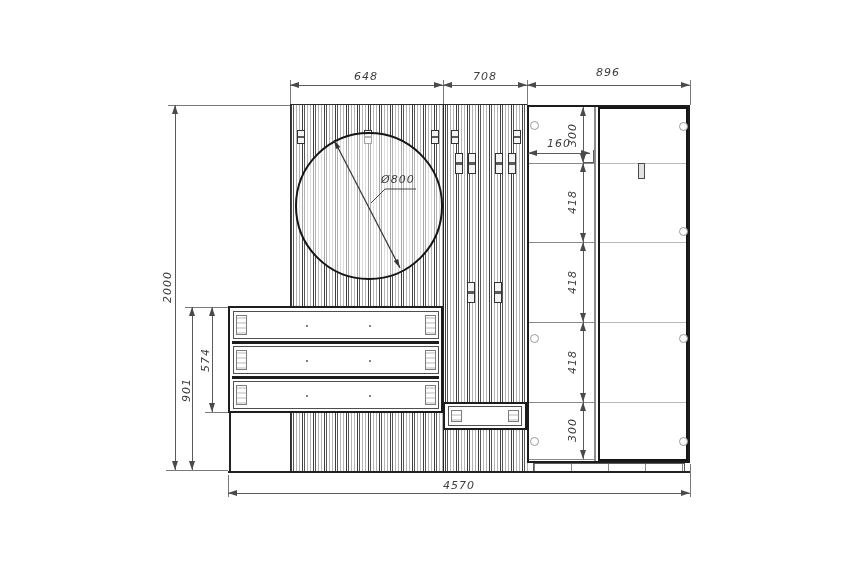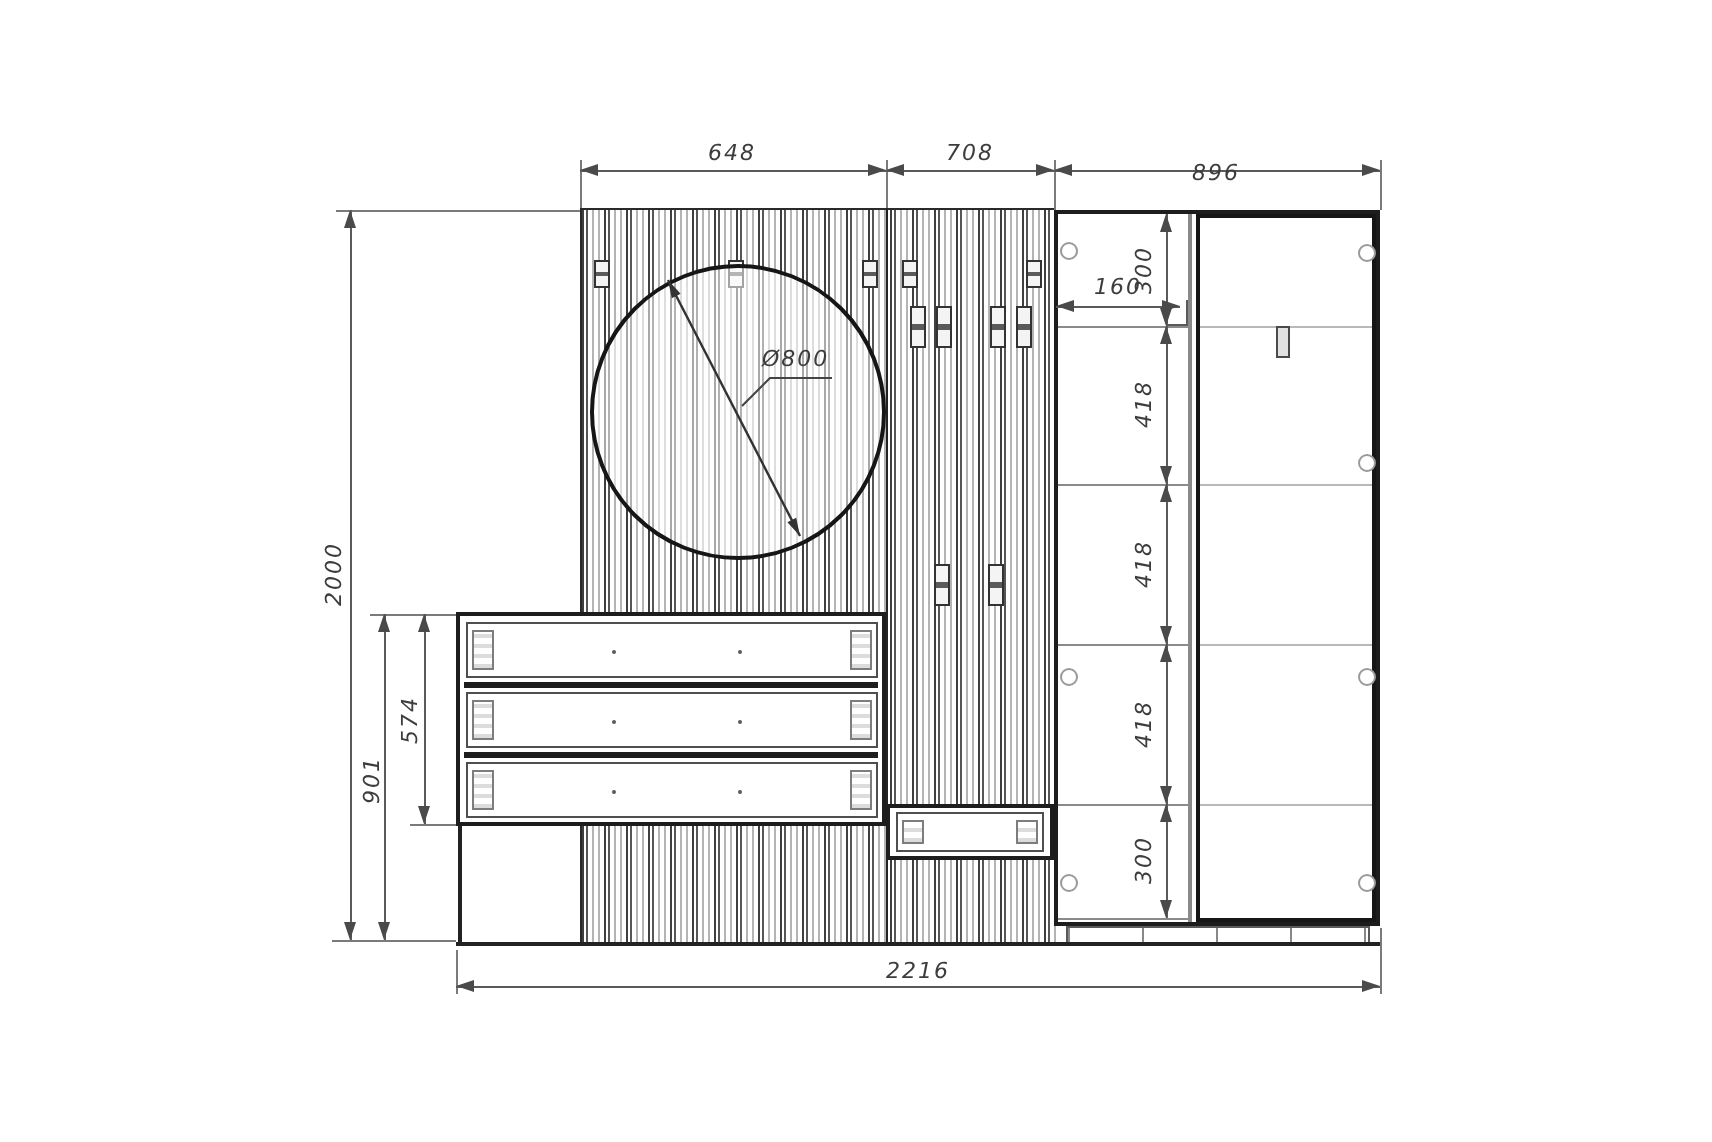--- a/index.html
+++ b/index.html
@@ -146,21 +146,21 @@
   <div class="xl" style="left:690px;top:80px;width:1px;height:25px;"></div>
   <div class="dl" style="left:290px;top:85px;width:400px;height:1px;"></div>
   <div class="ar ar-l" style="left:290px;top:82px;"></div>
   <div class="ar ar-r" style="left:434px;top:82px;"></div>
   <div class="ar ar-l" style="left:443px;top:82px;"></div>
   <div class="ar ar-r" style="left:518px;top:82px;"></div>
   <div class="ar ar-l" style="left:527px;top:82px;"></div>
   <div class="ar ar-r" style="left:681px;top:82px;"></div>
   <div class="dt c" style="left:366px;top:70px;">648</div>
   <div class="dt c" style="left:485px;top:70px;">708</div>
-  <div class="dt c" style="left:608px;top:80px;">896</div>
+  <div class="dt c" style="left:608px;top:66px;">896</div>
 
   <div class="xl" style="left:168px;top:105px;width:122px;height:1px;"></div>
   <div class="xl" style="left:185px;top:307px;width:43px;height:1px;"></div>
   <div class="xl" style="left:205px;top:412px;width:23px;height:1px;"></div>
   <div class="xl" style="left:166px;top:470px;width:62px;height:1px;"></div>
   <div class="dl" style="left:175px;top:105px;width:1px;height:365px;"></div>
   <div class="ar ar-u" style="left:172px;top:105px;"></div>
   <div class="ar ar-d" style="left:172px;top:461px;"></div>
   <div class="dt v" style="left:167px;top:287px;">2000</div>
   <div class="dl" style="left:192px;top:307px;width:1px;height:163px;"></div>
@@ -170,21 +170,21 @@
   <div class="dl" style="left:212px;top:307px;width:1px;height:105px;"></div>
   <div class="ar ar-u" style="left:209px;top:307px;"></div>
   <div class="ar ar-d" style="left:209px;top:403px;"></div>
   <div class="dt v" style="left:205px;top:360px;">574</div>
 
   <div class="xl" style="left:228px;top:475px;width:1px;height:22px;"></div>
   <div class="xl" style="left:690px;top:464px;width:1px;height:33px;"></div>
   <div class="dl" style="left:228px;top:493px;width:462px;height:1px;"></div>
   <div class="ar ar-l" style="left:228px;top:490px;"></div>
   <div class="ar ar-r" style="left:681px;top:490px;"></div>
-  <div class="dt c" style="left:459px;top:479px;">2216</div>
+  <div class="dt c" style="left:459px;top:479px;">4570</div>
 
   <div class="dl" style="left:583px;top:107px;width:1px;height:352px;"></div>
   <div class="ar ar-u" style="left:580px;top:107px;"></div>
   <div class="ar ar-d" style="left:580px;top:154px;"></div>
   <div class="ar ar-u" style="left:580px;top:163px;"></div>
   <div class="ar ar-d" style="left:580px;top:233px;"></div>
   <div class="ar ar-u" style="left:580px;top:242px;"></div>
   <div class="ar ar-d" style="left:580px;top:313px;"></div>
   <div class="ar ar-u" style="left:580px;top:322px;"></div>
   <div class="ar ar-d" style="left:580px;top:393px;"></div>

